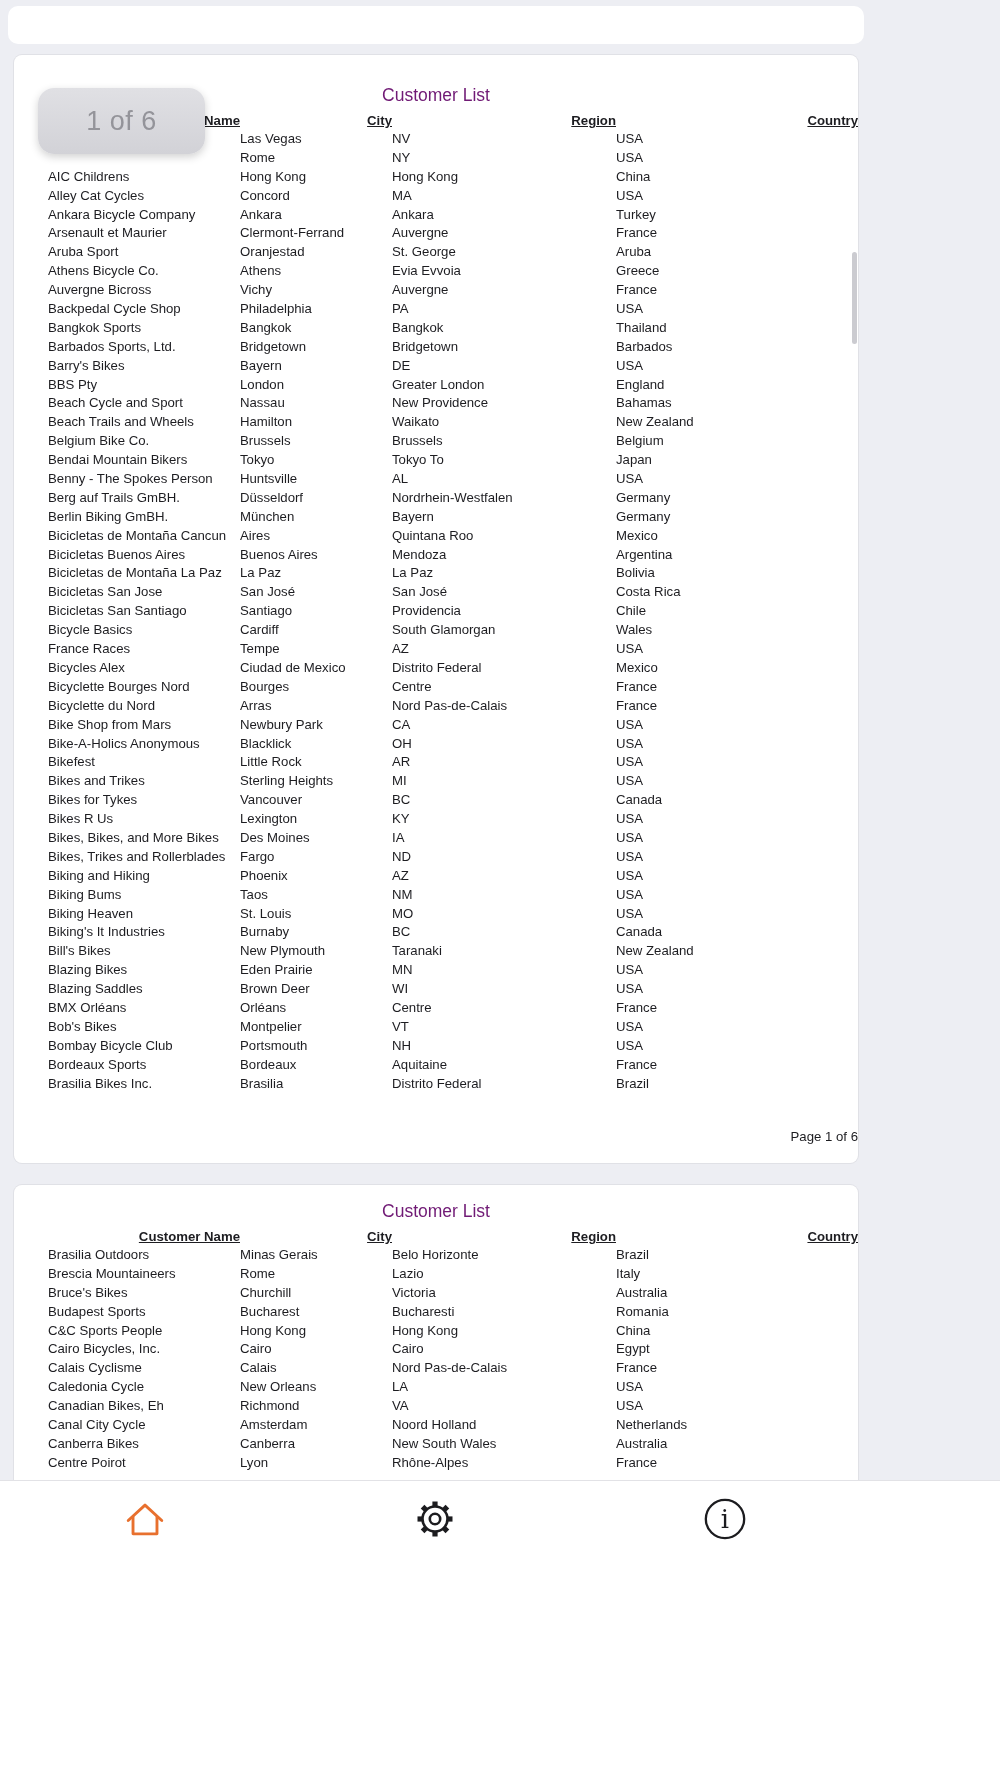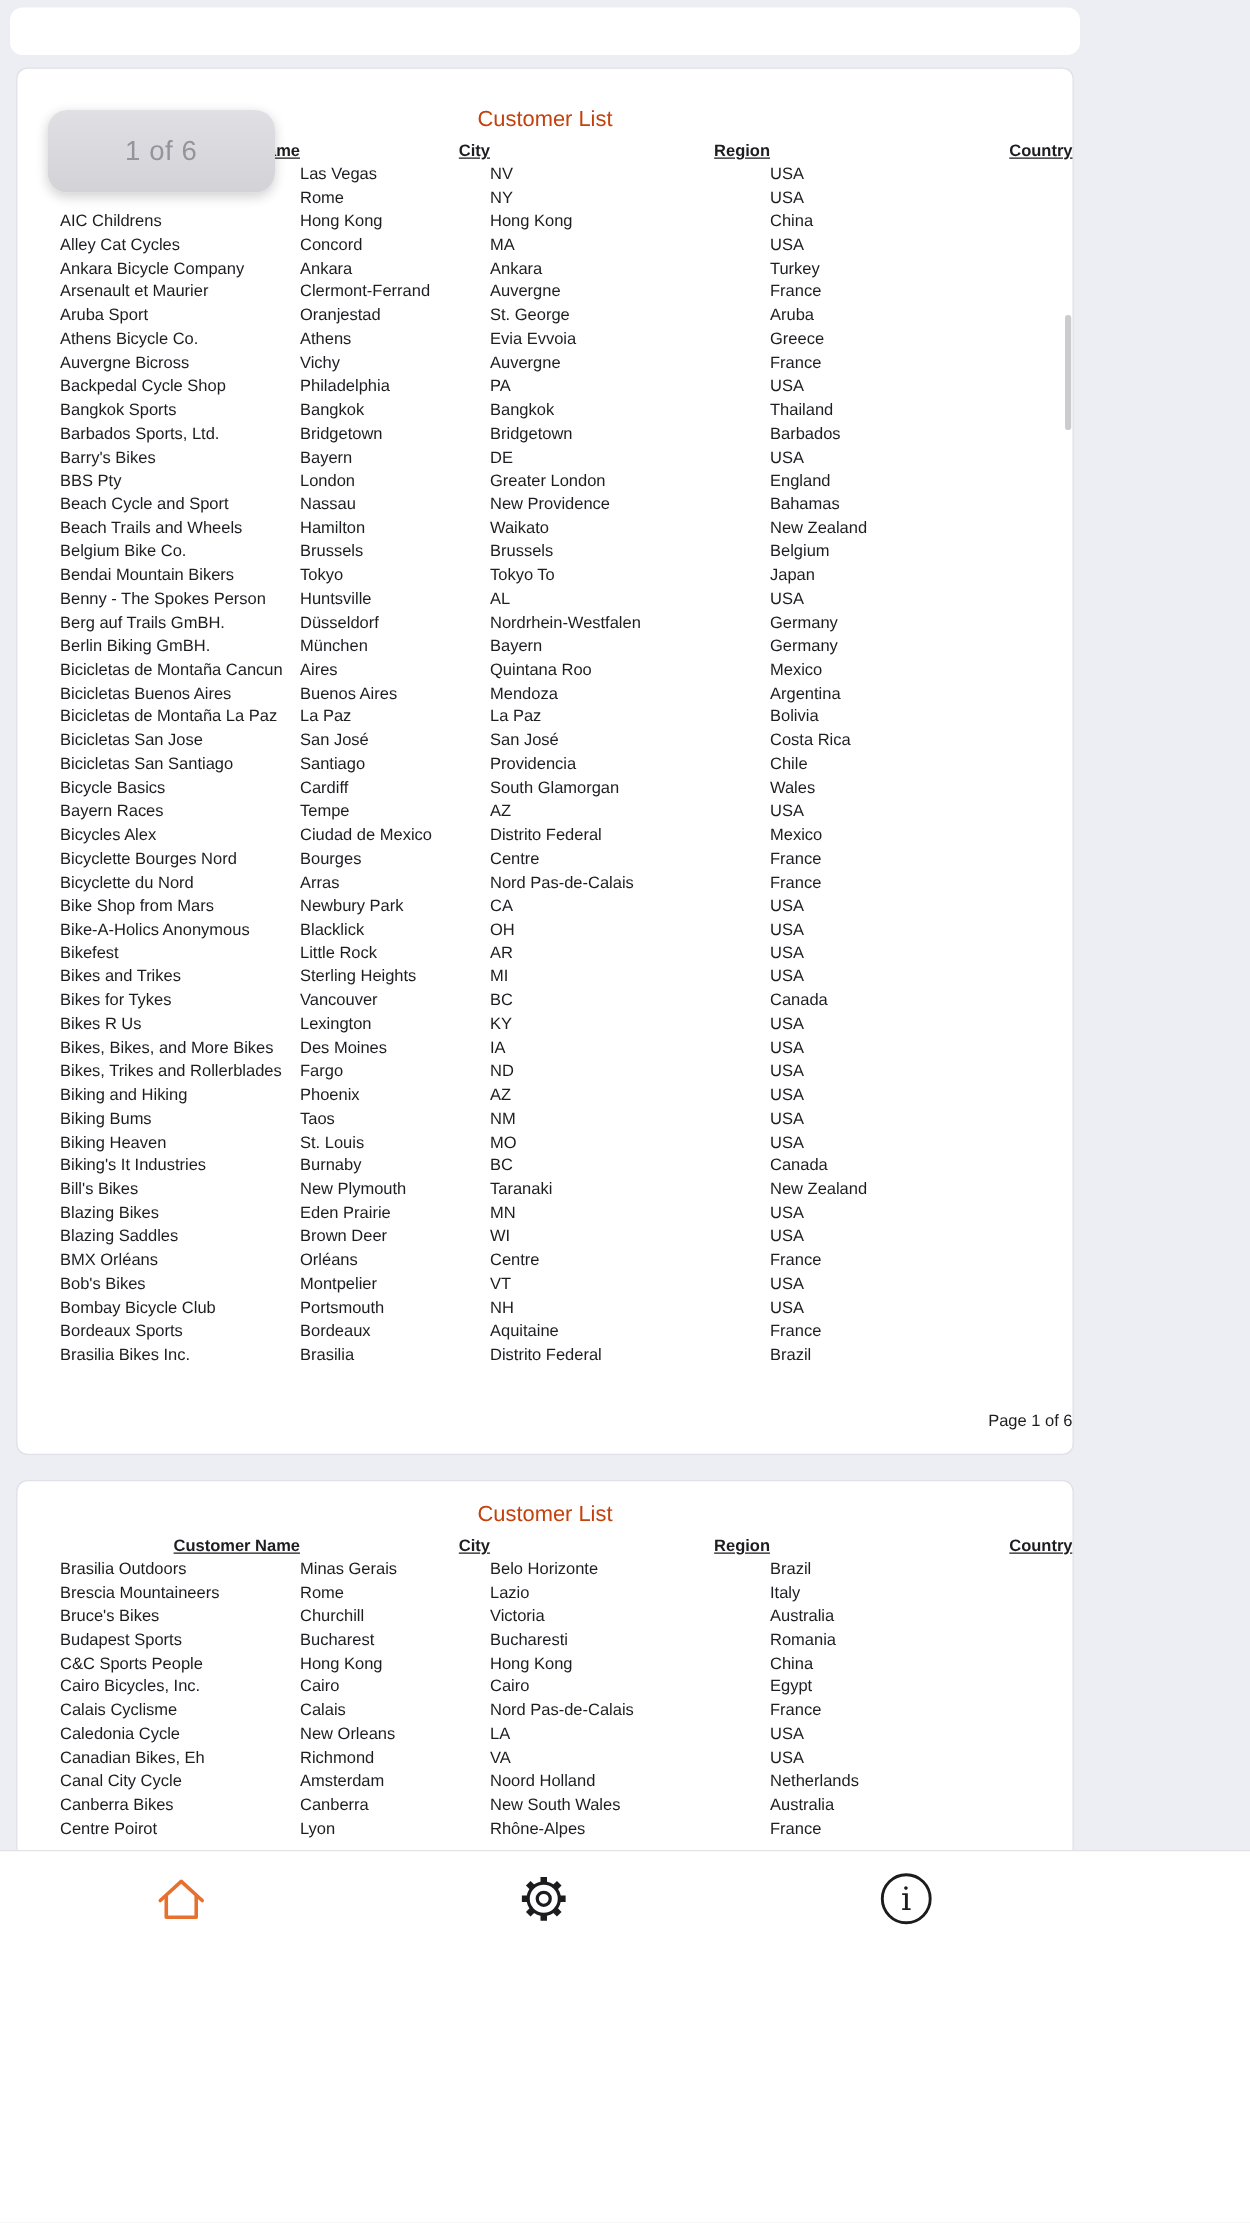--- a/index.html
+++ b/index.html
@@ -17,38 +17,38 @@
   }
   .content {
     position:absolute; left:0; top:0; width:870px; height:1480px;
   }
   .page-card {
     position:absolute; left:14px; width:844px; background:#ffffff;
     border-radius:8px; box-shadow:0 0 0 1px rgba(60,60,67,0.07);
   }
   #card1 { top:55px; height:1108px; }
   #card2 { top:1185px; height:295px; overflow:hidden; border-radius:8px 8px 0 0; }
-  .report-title { text-align:center; font-size:17.5px; color:#c2410c; }
+  .report-title { text-align:center; font-size:17.5px; color:#701a75; }
   #card1 .report-title { padding-top:30px; }
   #card2 .report-title { padding-top:16px; }
   .hdr-row, .row {
     display:grid; grid-template-columns:192px 152px 224px 1fr;
     padding-left:34px; white-space:nowrap;
   }
   .hdr-row { margin-top:5px; height:19px; font-weight:bold; font-size:13.2px; line-height:19px;text-align:right; }
   .hdr-row .hcell span { text-decoration:underline; }
   .row { height:18.9px; font-size:13.2px; line-height:18.9px; }
   .page-footer { text-align:right; font-size:13.2px; margin-top:36px; }
   .page-badge {
-    position:absolute; left:24px; top:33px; width:182px; height:66px;
+    position:absolute; left:24px; top:33px; width:167px; height:66px;
     border-radius:16px;
     background:linear-gradient(180deg,#e0e0e4,#d2d2d7);
     box-shadow:0 3px 9px rgba(0,0,0,0.18);
     display:flex; align-items:center; justify-content:center;
-    font-size:22px; font-weight:500; letter-spacing:0.5px; color:#94949a;
+    font-size:27px; font-weight:500; letter-spacing:0.5px; color:#94949a;
     z-index:5;
   }
   .scroll-thumb {
     position:absolute; left:852px; top:252px; width:5px; height:92px;
     background:#b9b9c0; border-radius:3px; opacity:0.75;
   }
   .toolbar {
     position:absolute; left:0; top:1480px; width:1000px; height:298px;
     background:#ffffff; border-top:1px solid #e2e2e6;
   }
@@ -235,21 +235,21 @@
           <div class="cell col-region">Providencia</div>
           <div class="cell col-country">Chile</div>
         </div>
         <div class="row">
           <div class="cell col-name">Bicycle Basics</div>
           <div class="cell col-city">Cardiff</div>
           <div class="cell col-region">South Glamorgan</div>
           <div class="cell col-country">Wales</div>
         </div>
         <div class="row">
-          <div class="cell col-name">Bayern Races</div>
+          <div class="cell col-name">France Races</div>
           <div class="cell col-city">Tempe</div>
           <div class="cell col-region">AZ</div>
           <div class="cell col-country">USA</div>
         </div>
         <div class="row">
           <div class="cell col-name">Bicycles Alex</div>
           <div class="cell col-city">Ciudad de Mexico</div>
           <div class="cell col-region">Distrito Federal</div>
           <div class="cell col-country">Mexico</div>
         </div>

